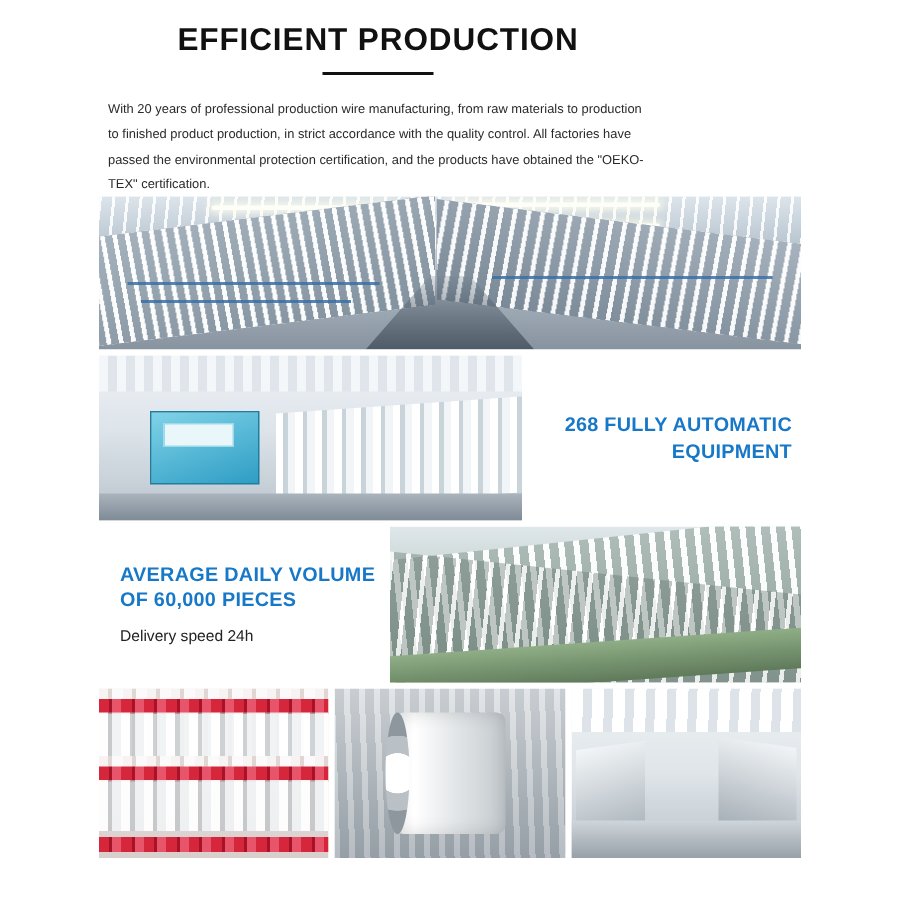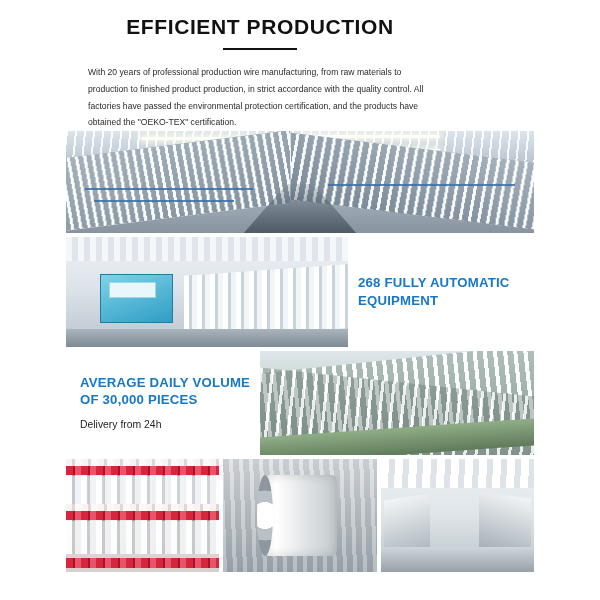--- a/index.html
+++ b/index.html
@@ -6,21 +6,20 @@
   html, body {
     width: 600px; height: 600px;
     background: #ffffff;
     font-family: "Liberation Sans", sans-serif;
     overflow: hidden;
   }
   .page {
     position: relative;
     width: 504px; height: 600px;
     background: #ffffff;
-    padding-left: 16px;
   }
 
   
   .header {
     padding: 14px 0 0 0;
     text-align: center;
   }
   .title {
     font-size: 21px;
     letter-spacing: 0.6px;
@@ -86,21 +85,21 @@
     font-size: 13.2px;
     line-height: 1.35;
     letter-spacing: 0.2px;
   }
   .panel-sub {
     color: #222;
     font-size: 10.4px;
     line-height: 1.45;
     margin-top: 8px;
   }
-  .panel-center { align-items: center; text-align: left; padding: 0 6px; }
+  .panel-center { align-items: center; text-align: right; padding: 0 6px; }
   .panel-left { align-items: flex-start; text-align: left; padding: 0 4px 0 14px; }
 
   
   .photo { position: absolute; inset: 0; }
 
   
   .mill-hall {
     background:
       linear-gradient(180deg, #e9eef2 0%, #d7dee4 18%, #c3ccd4 40%, #9fabb5 70%, #8893a0 100%);
   }
@@ -287,22 +286,22 @@
           <div class="floor"></div>
         </div>
       </div>
       <div class="cell panel panel-center">
         <div class="panel-head">268 FULLY AUTOMATIC EQUIPMENT</div>
       </div>
     </div>
 
     <div class="row r3">
       <div class="cell panel panel-left">
-        <div class="panel-head">AVERAGE DAILY VOLUME OF 30,000 PIECES</div>
-        <div class="panel-sub">Delivery from 24h</div>
+        <div class="panel-head">AVERAGE DAILY VOLUME OF 60,000 PIECES</div>
+        <div class="panel-sub">Delivery speed 24h</div>
       </div>
       <div class="cell img">
         <div class="photo frame-green">
           <div class="rows"></div>
           <div class="rows2"></div>
           <div class="green-base"></div>
         </div>
       </div>
     </div>
 

